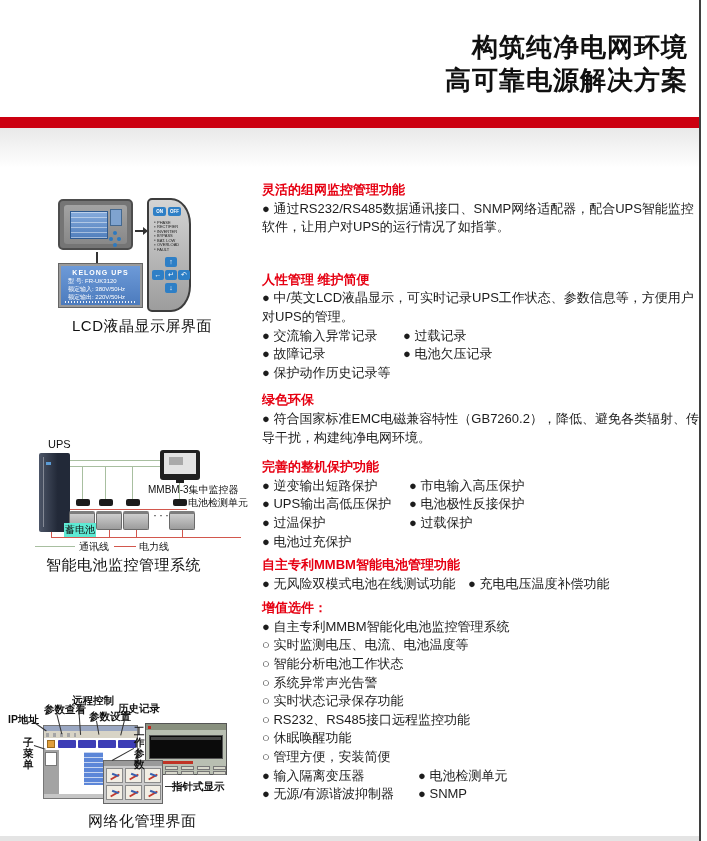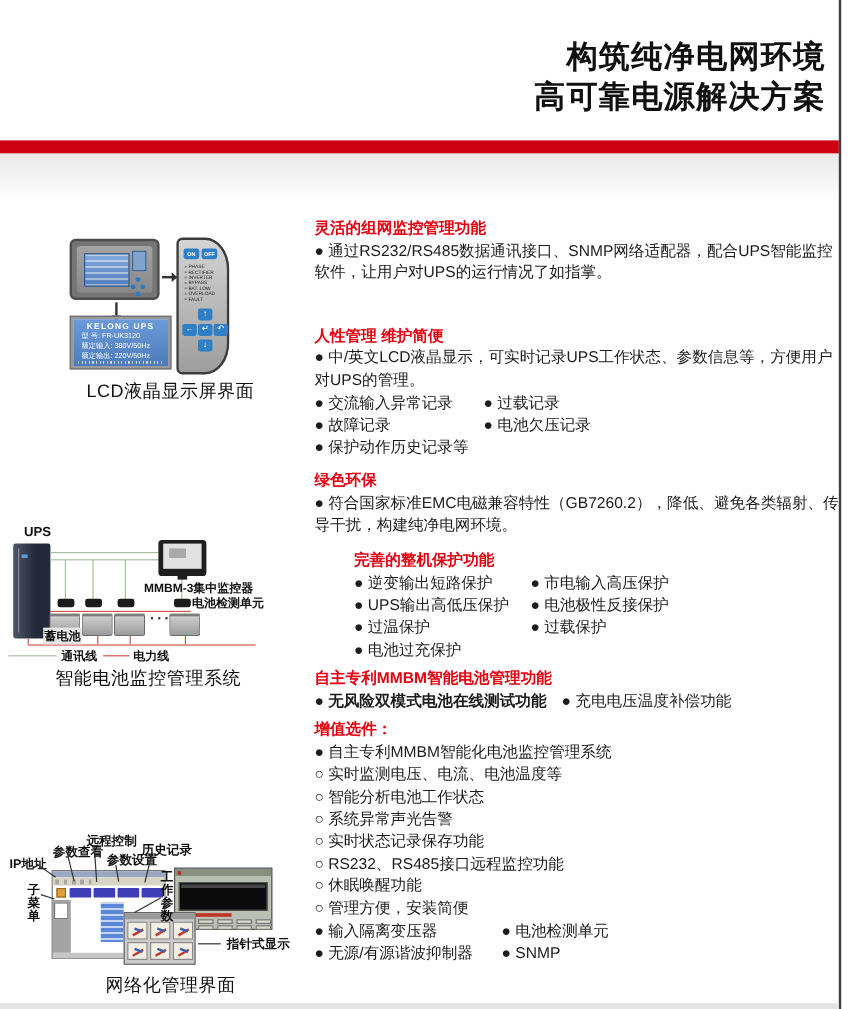--- a/index.html
+++ b/index.html
@@ -13,29 +13,29 @@
   .red-bar { position:absolute; left:0; top:117px; width:699px; height:11px; background:var(--accent,#cc0010); }
   .shade { position:absolute; left:0; top:128px; width:699px; height:40px;
     background:linear-gradient(#e9e9e9,#ffffff); }
   .right-edge { position:absolute; left:699px; top:0; width:2px; height:841px; background:#3f3f3f; }
   .bottom-strip { position:absolute; left:0; top:836px; width:699px; height:5px; background:#e4e4e4; }
 
   
   .content { position:absolute; left:262px; top:181px; width:437px;
     font-size:13px; color:#1c1c1c; }
   .section { margin:0; }
-  .sec-1 { margin-top:34px; } .sec-2 { margin-top:9px; } .sec-3 { margin-top:11px;margin-left:33px; }
+  .sec-1 { margin-top:34px; } .sec-2 { margin-top:9px; } .sec-3 { margin-top:11px; }
   .sec-4 { margin-top:5px; } .sec-5 { margin-top:6px; }
   .sec-heading { color:var(--heading,#e60012); font-weight:bold; line-height:18.6px; }
   .sec-para { line-height:18.6px; }
   .sec-row { line-height:18.6px; white-space:nowrap; }
   .sec-row .col1 { display:inline-block; }
   .sec-1 .has2 .col1 { width:141px; }
   .sec-3 .has2 .col1 { width:147px; }
-  .sec-4 .has2 .col1 { width:206px;font-weight:bold; }
+  .sec-4 .has2 .col1 { width:206px; }
   .sec-5 .has2 .col1 { width:156px; }
 
   
   .caption { position:absolute; font-size:15px; color:#111; letter-spacing:.5px; }
   .cap1 { left:72px; top:317px; }
   .cap2 { left:46px; top:556px; }
   .cap3 { left:88px; top:812px; }
 
   
   .fig1 { position:absolute; left:55px; top:192px; width:140px; height:126px; }
@@ -68,21 +68,21 @@
   .f1-btn { position:absolute; background:#2e7fc6; color:#fff; border-radius:2px;
     font-size:4.5px; font-weight:bold; text-align:center; line-height:9px; width:13px; height:9px; }
   .f1-ind-list { position:absolute; left:5px; top:20px; width:200%;
     transform:scale(.5); transform-origin:0 0; }
   .f1-ind { height:9px; line-height:9px; font-size:8px; color:#222; white-space:nowrap; }
   .f1-led { display:inline-block; width:3px; height:3px; background:#777; margin-right:3px; vertical-align:middle; }
   .f1-key { position:absolute; width:12px; height:10px; background:#2e7fc6; color:#fff;
     border-radius:2px; font-size:7px; line-height:10px; text-align:center; }
 
   
-  .fig2 { position:absolute; left:4px; top:438px; width:228px; height:115px; font-weight:bold; }
+  .fig2 { position:absolute; left:32px; top:438px; width:228px; height:115px; font-weight:normal; }
   .f2-ups-label { position:absolute; left:16px; top:0; font-size:11px; color:#111; }
   .f2-tower { position:absolute; left:7px; top:15px; width:31px; height:79px; border-radius:2px;
     background:linear-gradient(90deg,#4d5668,#222938 60%); }
   .f2-tower-line { position:absolute; left:4px; top:4px; width:1px; height:70px; background:rgba(255,255,255,.35); }
   .f2-tower-dot { position:absolute; left:7px; top:9px; width:5px; height:3px; background:#5b9bd5; }
   .f2-line { position:absolute; }
   .comm-h { border-top:1.5px solid #a8bfa0; }
   .comm-v { border-left:1.5px solid #a8bfa0; }
   .power-h { border-top:1.5px solid #d2574d; }
   .power-v { border-left:1.5px solid #d2574d; }
@@ -90,21 +90,21 @@
     background:#1f1f1f; border-radius:3px; }
   .f2-monitor-screen { position:absolute; left:4px; top:3px; right:4px; bottom:6px; background:#e2e2e2; }
   .f2-monitor-inner { position:absolute; left:5px; top:4px; width:14px; height:8px; background:#a9a9a9; }
   .f2-monitor-stand { position:absolute; left:16px; bottom:-3px; width:8px; height:3px; background:#1f1f1f; }
   .f2-label { position:absolute; font-size:10px; color:#111; white-space:nowrap; }
   .f2-unit { position:absolute; width:14px; height:7px; background:#1b1b1b; border-radius:2px; top:61px; }
   .f2-battery { position:absolute; top:73px; width:26px; height:19px; border:1px solid #6a6a6a;
     border-radius:2px; background:linear-gradient(#cdcdcd,#9c9c9c); border-top:3px solid #7d7d7d; }
   .f2-dots { position:absolute; left:121px; top:70px; font-size:12px; letter-spacing:2px; color:#222; }
   .f2-batt-label { position:absolute; left:32px; top:85px; font-size:10px; color:#111;
-    background:#e5e5e5; padding:0 1px; z-index:6; }
+    background:#5eead4; padding:0 1px; z-index:6; }
   .f2-legend-label { position:absolute; font-size:10px; color:#111; }
 
   
   .fig3 { position:absolute; left:8px; top:676px; width:232px; height:136px; }
   .f3-label { position:absolute; font-size:10.5px; font-weight:bold; color:#111; white-space:nowrap; z-index:5; }
   .f3-vert { width:12px; line-height:11px; word-break:break-all; white-space:normal; }
   .pl  { position:absolute; border-left:1px solid #333; transform-origin:top left; z-index:5; }
   .plh { position:absolute; border-top:1px solid #333; transform-origin:left center; z-index:5; }
   .pl-ip { left:22px; top:43px; width:20px; transform:rotate(35deg); }
   .pl-pv { left:48px; top:37px; height:22px; transform:rotate(-14deg); }
@@ -325,21 +325,21 @@
       <div class="f3-gauge" style="left:21px; top:24px;">
           <i class="needle-r"></i>
           <i class="needle-b"></i>
         </div>
       <div class="f3-gauge" style="left:40px; top:24px;">
           <i class="needle-r"></i>
           <i class="needle-b"></i>
         </div>
     </div>
     <div class="plh pl-gauge"></div>
-    <div class="f3-label" style="left:181px; top:104px;text-align:center;">指针式显示</div>
+    <div class="f3-label" style="left:164px; top:104px;text-align:center;">指针式显示</div>
   </div>
   <div class="caption cap3">网络化管理界面</div>
 
   <div class="content" id="sections">
       <div class="section sec-0">
         <div class="sec-heading">灵活的组网监控管理功能</div>
         <div class="sec-para">● 通过RS232/RS485数据通讯接口、SNMP网络适配器，配合UPS智能监控软件，让用户对UPS的运行情况了如指掌。</div>
       </div>
       <div class="section sec-1">
         <div class="sec-heading">人性管理 维护简便</div>

